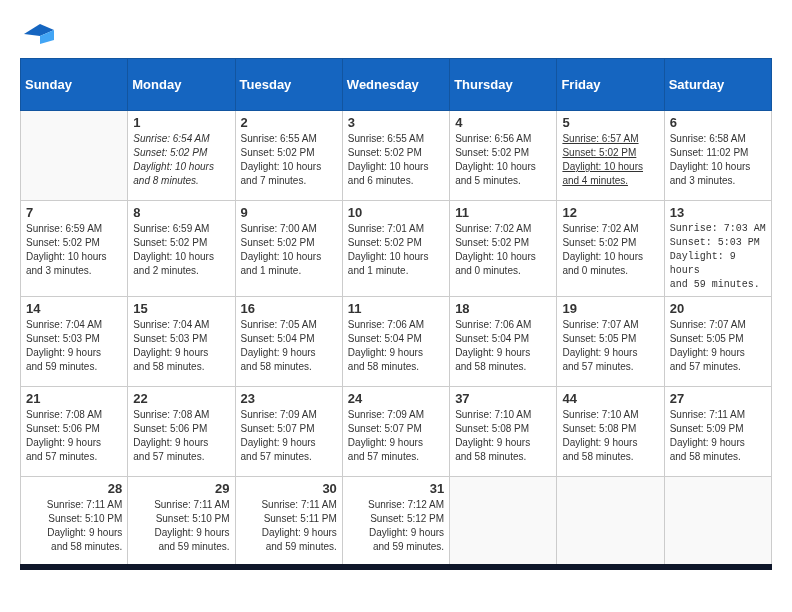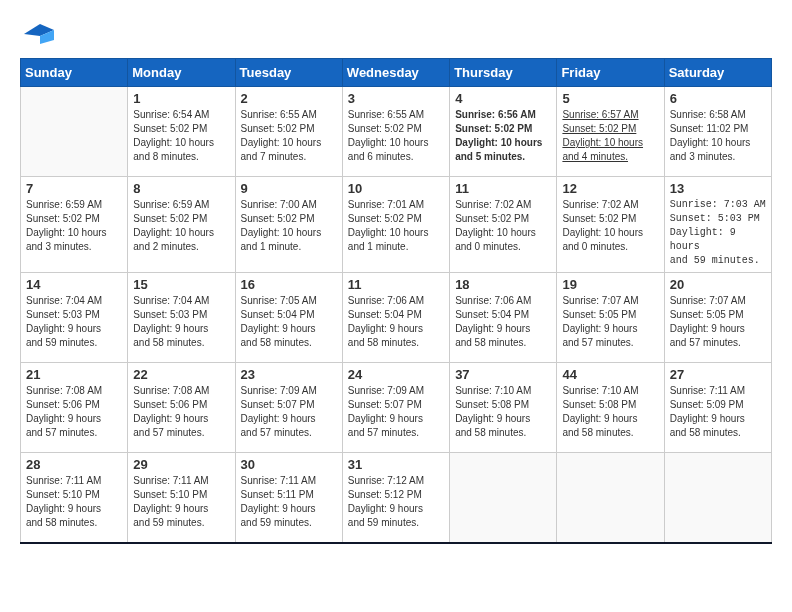--- a/index.html
+++ b/index.html
@@ -41,21 +41,21 @@
     .calendar {
       width: 100%;
       border-collapse: collapse;
       border: 1px solid #ccc;
     }
     .calendar th {
       background: #1565c0;
       color: #fff;
       font-size: 13px;
       font-weight: bold;
-      padding: 6px 4px;
+      padding: 18px 4px;
       text-align: left;
       border: 1px solid #1255a0;
     }
     .calendar td {
       vertical-align: top;
       border: 1px solid #ccc;
       padding: 4px 5px;
       min-height: 80px;
       height: 90px;
       width: calc(100% / 7);
@@ -71,21 +71,22 @@
       font-weight: bold;
       color: #333;
       margin-bottom: 2px;
     }
     .day-info {
       font-size: 10px;
       color: #333;
       line-height: 1.4;
     }
     .last-row td {
-      border-bottom: 2px solid #0f172a;
+      border-bottom: 6px solid #0f172a;
+      text-align: right;
     }
   </style>
 </head>
 <body>
 
 <div class="header">
   <div class="logo">
     <div class="logo-row">
       <svg width="34" height="28" viewBox="0 0 34 28">
         <rect x="0" y="0" width="34" height="28" fill="white"></rect>
@@ -115,42 +116,42 @@
         <th>Thursday</th>
         <th>Friday</th>
         <th>Saturday</th>
       </tr>
   </thead>
   <tbody id="calendar-body">
   <tr>
         <td class="empty"></td>
         <td>
           <div class="day-num">1</div>
-          <div class="day-info" style="white-space: pre-line;">Sunrise: 6:54 AM
+          <div class="day-info" style="white-space: pre-line; font-style: italic;">Sunrise: 6:54 AM
 Sunset: 5:02 PM
 Daylight: 10 hours
 and 8 minutes.</div>
         </td>
         <td>
           <div class="day-num">2</div>
           <div class="day-info" style="white-space: pre-line;">Sunrise: 6:55 AM
 Sunset: 5:02 PM
 Daylight: 10 hours
 and 7 minutes.</div>
         </td>
         <td>
           <div class="day-num">3</div>
           <div class="day-info" style="white-space: pre-line;">Sunrise: 6:55 AM
 Sunset: 5:02 PM
 Daylight: 10 hours
 and 6 minutes.</div>
         </td>
         <td>
           <div class="day-num">4</div>
-          <div class="day-info" style="white-space: pre-line; font-weight: bold;">Sunrise: 6:56 AM
+          <div class="day-info" style="white-space: pre-line;">Sunrise: 6:56 AM
 Sunset: 5:02 PM
 Daylight: 10 hours
 and 5 minutes.</div>
         </td>
         <td>
           <div class="day-num">5</div>
           <div class="day-info" style="white-space: pre-line; text-decoration: underline;">Sunrise: 6:57 AM
 Sunset: 5:02 PM
 Daylight: 10 hours
 and 4 minutes.</div>

